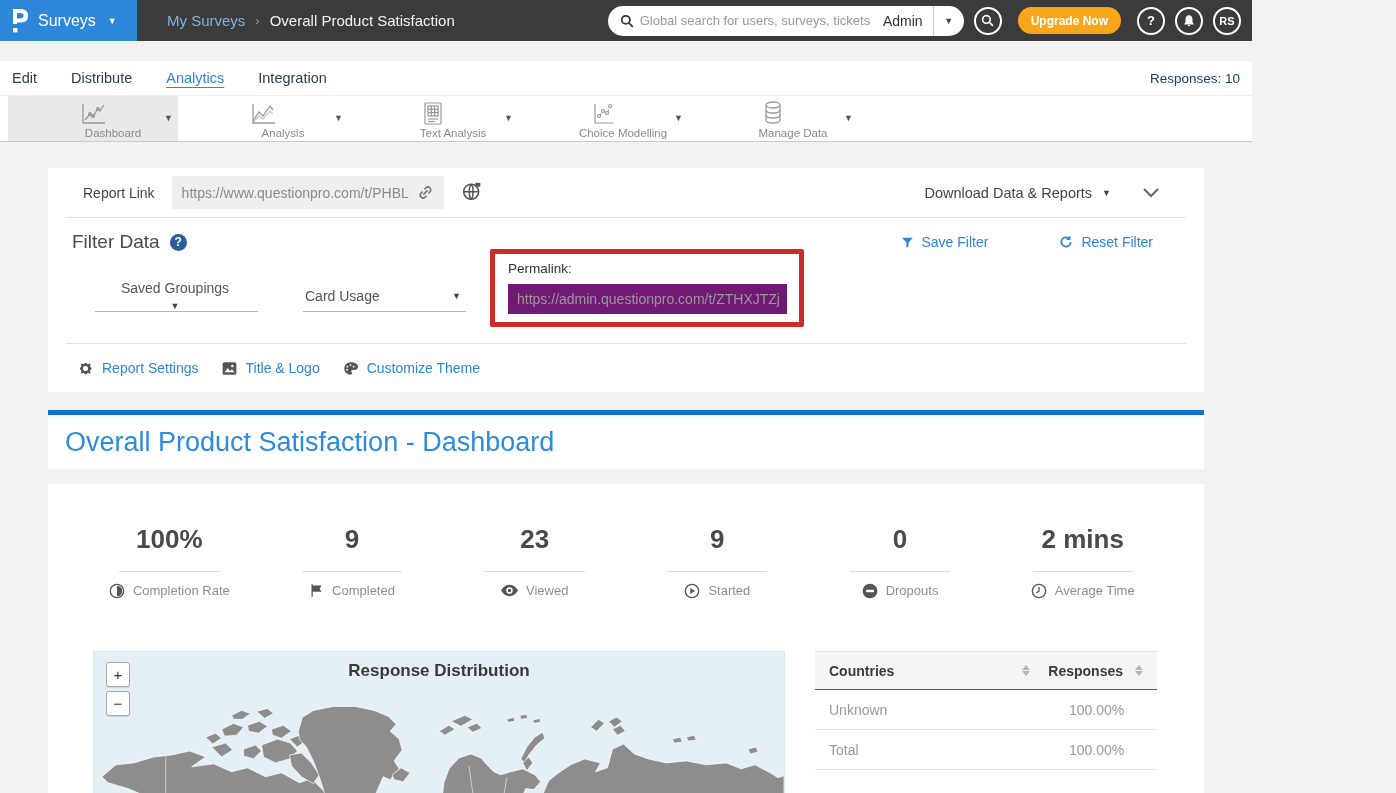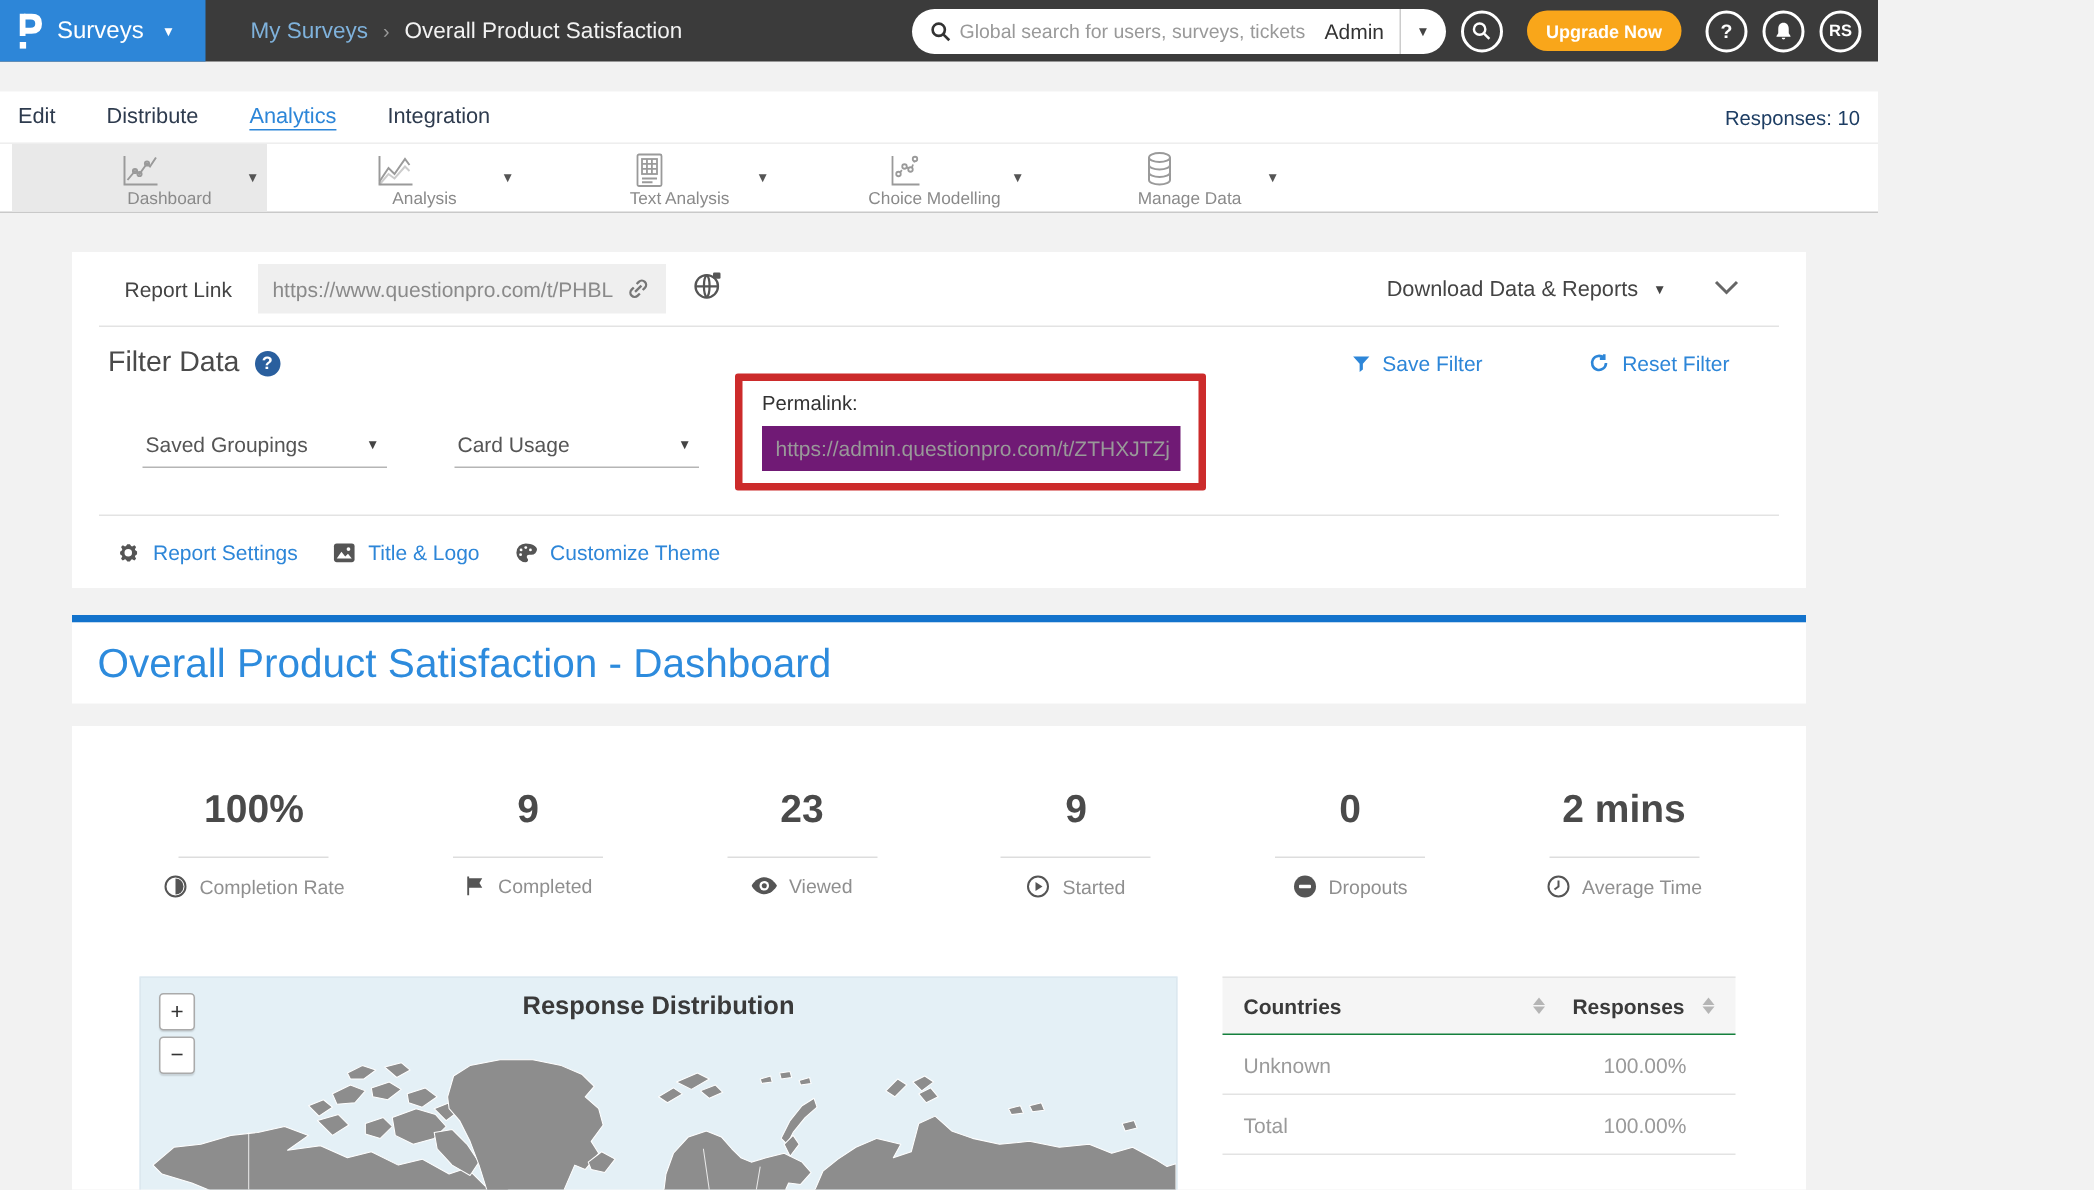--- a/index.html
+++ b/index.html
@@ -58,41 +58,41 @@
 .hdivider { border-top:1px solid #e3e3e3; margin:0 18px; }
 
 .filter-section { position:relative; height:125px; }
 .filter-title-row { position:absolute; left:24px; top:13px; display:flex; align-items:center; }
 .filter-title { font-size:19px; color:#4a4a4a; }
 .q-circle { width:17px; height:17px; background:#2a5f9e; border-radius:50%; color:#fff; font-size:12px; font-weight:bold; display:flex; align-items:center; justify-content:center; margin-left:10px; }
 .filter-actions { position:absolute; right:51px; top:16px; display:flex; align-items:center; gap:71px; }
 .filter-action { display:flex; align-items:center; gap:8px; font-size:14px; color:#2d86d8;text-align:right; }
 .uselect { position:absolute; top:62px; width:163px; height:32px; border-bottom:1px solid #b5b5b5; display:flex; align-items:center; justify-content:space-between; padding:0 5px 0 2px; font-size:14px; color:#555; }
 .uselect .caret { font-size:9px; color:#444; }
-.us-0 { left:47px; }
+.us-0 { left:47px;flex-direction:column; }
 .us-1 { left:255px; }
 .permalink-box { position:absolute; left:442px; top:31px; width:314px; height:78px; border:5px solid #cc2b2b; border-radius:2px; background:#fff; padding:7px 12px 0 13px; }
 .permalink-label { font-size:13.5px; color:#333; }
 .permalink-input { margin-top:8px; height:30px; background:#701a75; display:flex; align-items:center; padding:0 9px; font-size:14px; color:#999; white-space:nowrap; overflow:hidden; }
 
 .settings-row { display:flex; align-items:center; height:48px; padding:0 18px 0 30px; }
 .setting-item { display:flex; align-items:center; gap:9px; margin-right:23px; font-size:14px; color:#2d86d8; }
 
 
 .blue-bar { height:5px; background:#1373cc; margin-top:18px; }
 .title-card { background:#fff; height:54px; display:flex; align-items:center; padding-left:17px; }
 .dash-title { font-size:27px; color:#2d8bdd; }
 
 
 .main-card { background:#fff; margin-top:15px; padding-top:40px; height:331px; }
 .stats-row { display:flex; padding:0 30px; }
 .stat { flex:1; display:flex; flex-direction:column; align-items:center; }
 .stat-value { font-size:26px; font-weight:bold; color:#4a4a4a; }
 .stat-line { width:100px; border-top:1px solid #ddd; margin-top:16px; }
-.stat-label-row { margin-top:11px; display:flex; align-items:center; gap:8px; }
+.stat-label-row { margin-top:11px; display:flex; gap:8px; }
 .stat-label { font-size:13px; color:#8f8f8f; }
 
 .bottom-row { display:flex; margin-top:52px; padding:0 47px 0 45px; }
 .map-box { width:692px; height:200px; background:#e4f0f6; position:relative; flex:none; border:1px solid #dce8ef; }
 .map-title { text-align:center; font-size:17px; font-weight:bold; color:#3a3a3a; padding-top:9px; position:relative; }
 .map-zoom { position:absolute; left:12px; top:10px; display:flex; flex-direction:column; gap:4px; }
 .zoom-btn { width:24px; height:25px; background:#fff; border:1px solid #aaa; border-radius:3px; font-size:15px; color:#333; display:flex; align-items:center; justify-content:center; box-shadow:0 1px 1px rgba(0,0,0,0.12); }
 .map-svg { position:absolute; left:0; top:0; width:100%; height:100%; }
 
 .countries { flex:1; margin-left:30px; }

